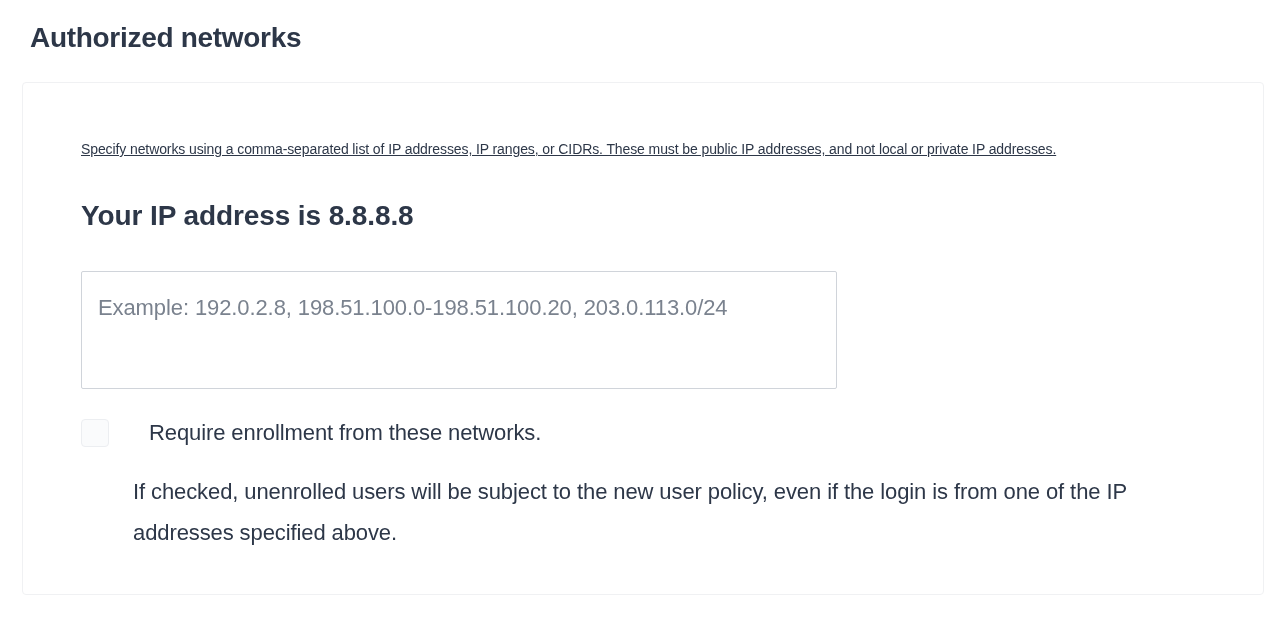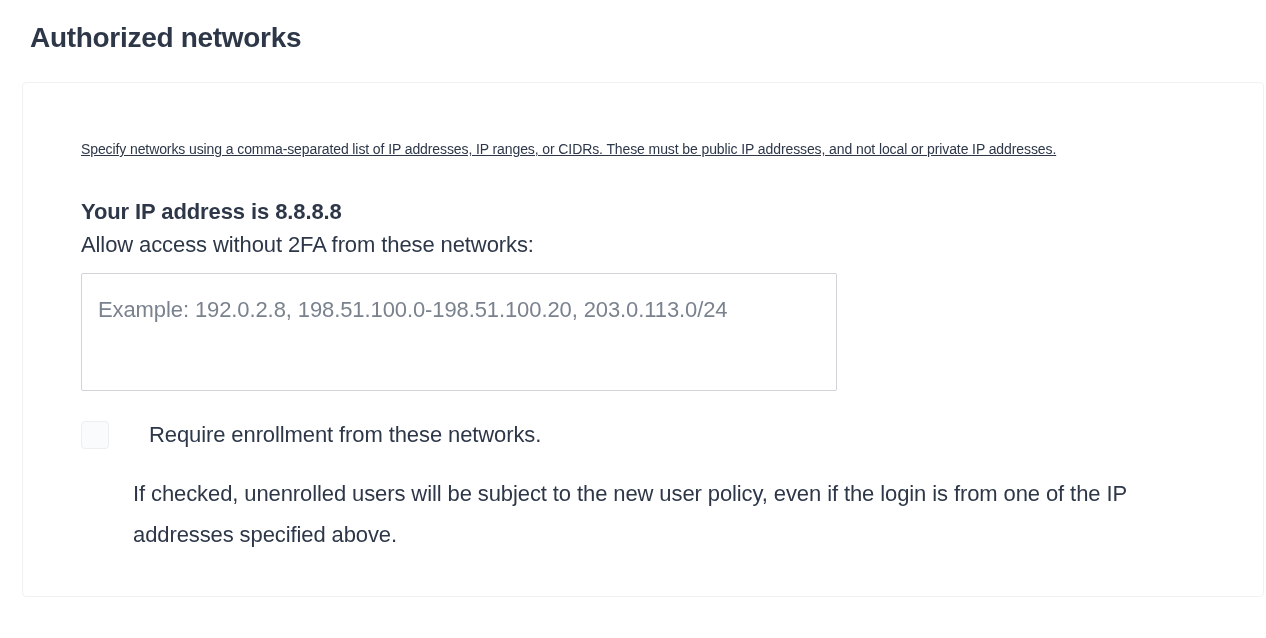--- a/index.html
+++ b/index.html
@@ -31,24 +31,25 @@
     }
     .description {
       font-size: 14px;
       line-height: 1.55;
       color: #2d3748;
       margin-bottom: 34px;
       letter-spacing: -0.1px;
       text-decoration: underline;
     }
     .ip-line {
-      font-size: 22px;
+      font-size: 28px;
       line-height: 1.5;
       color: #2d3748;
       font-weight: 700;
+      margin-bottom: 34px;
       letter-spacing: -0.1px;
     }
     .field-label {
       font-size: 22px;
       line-height: 1.5;
       color: #2d3748;
       margin-bottom: 12px;
       letter-spacing: -0.1px;
     }
     .networks-input {
@@ -106,21 +107,20 @@
 <h2 class="page-title">Authorized networks</h2>
 
 <div class="panel">
 
   <p class="description">Specify networks using a comma-separated list of IP addresses, IP ranges, or CIDRs. These must be public IP addresses, and not local or private IP addresses.</p>
 
   <p class="ip-line">
     <span>Your IP address is </span><span>8.8.8.8</span>
   </p>
 
-  <p class="field-label">Allow access without 2FA from these networks:</p>
 
   <textarea class="networks-input" placeholder="Example: 192.0.2.8, 198.51.100.0-198.51.100.20, 203.0.113.0/24" style=""></textarea>
 
   <div class="checkbox-row">
     <input type="checkbox" class="checkbox" style="">
     <label class="checkbox-label">Require enrollment from these networks.</label>
   </div>
 
   <p class="checkbox-hint">If checked, unenrolled users will be subject to the new user policy, even if the login is from one of the IP addresses specified above.</p>
 

